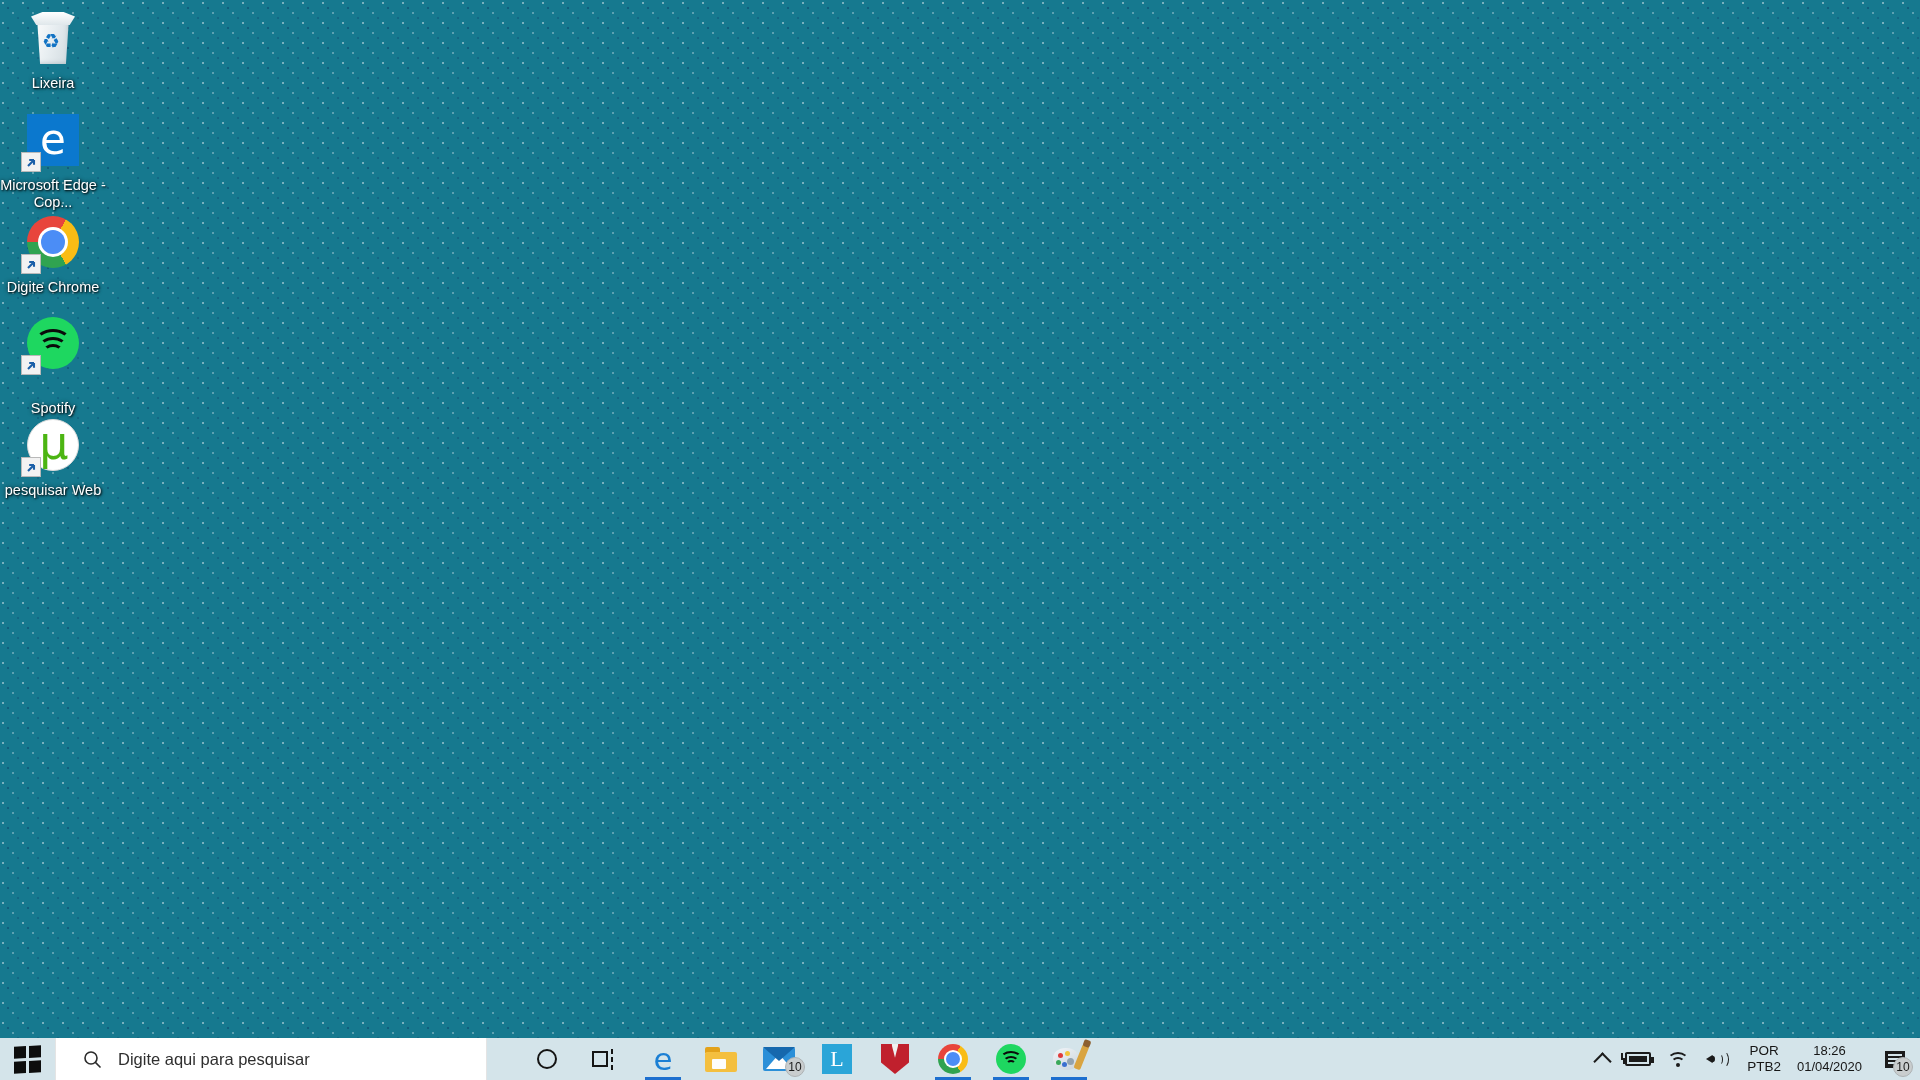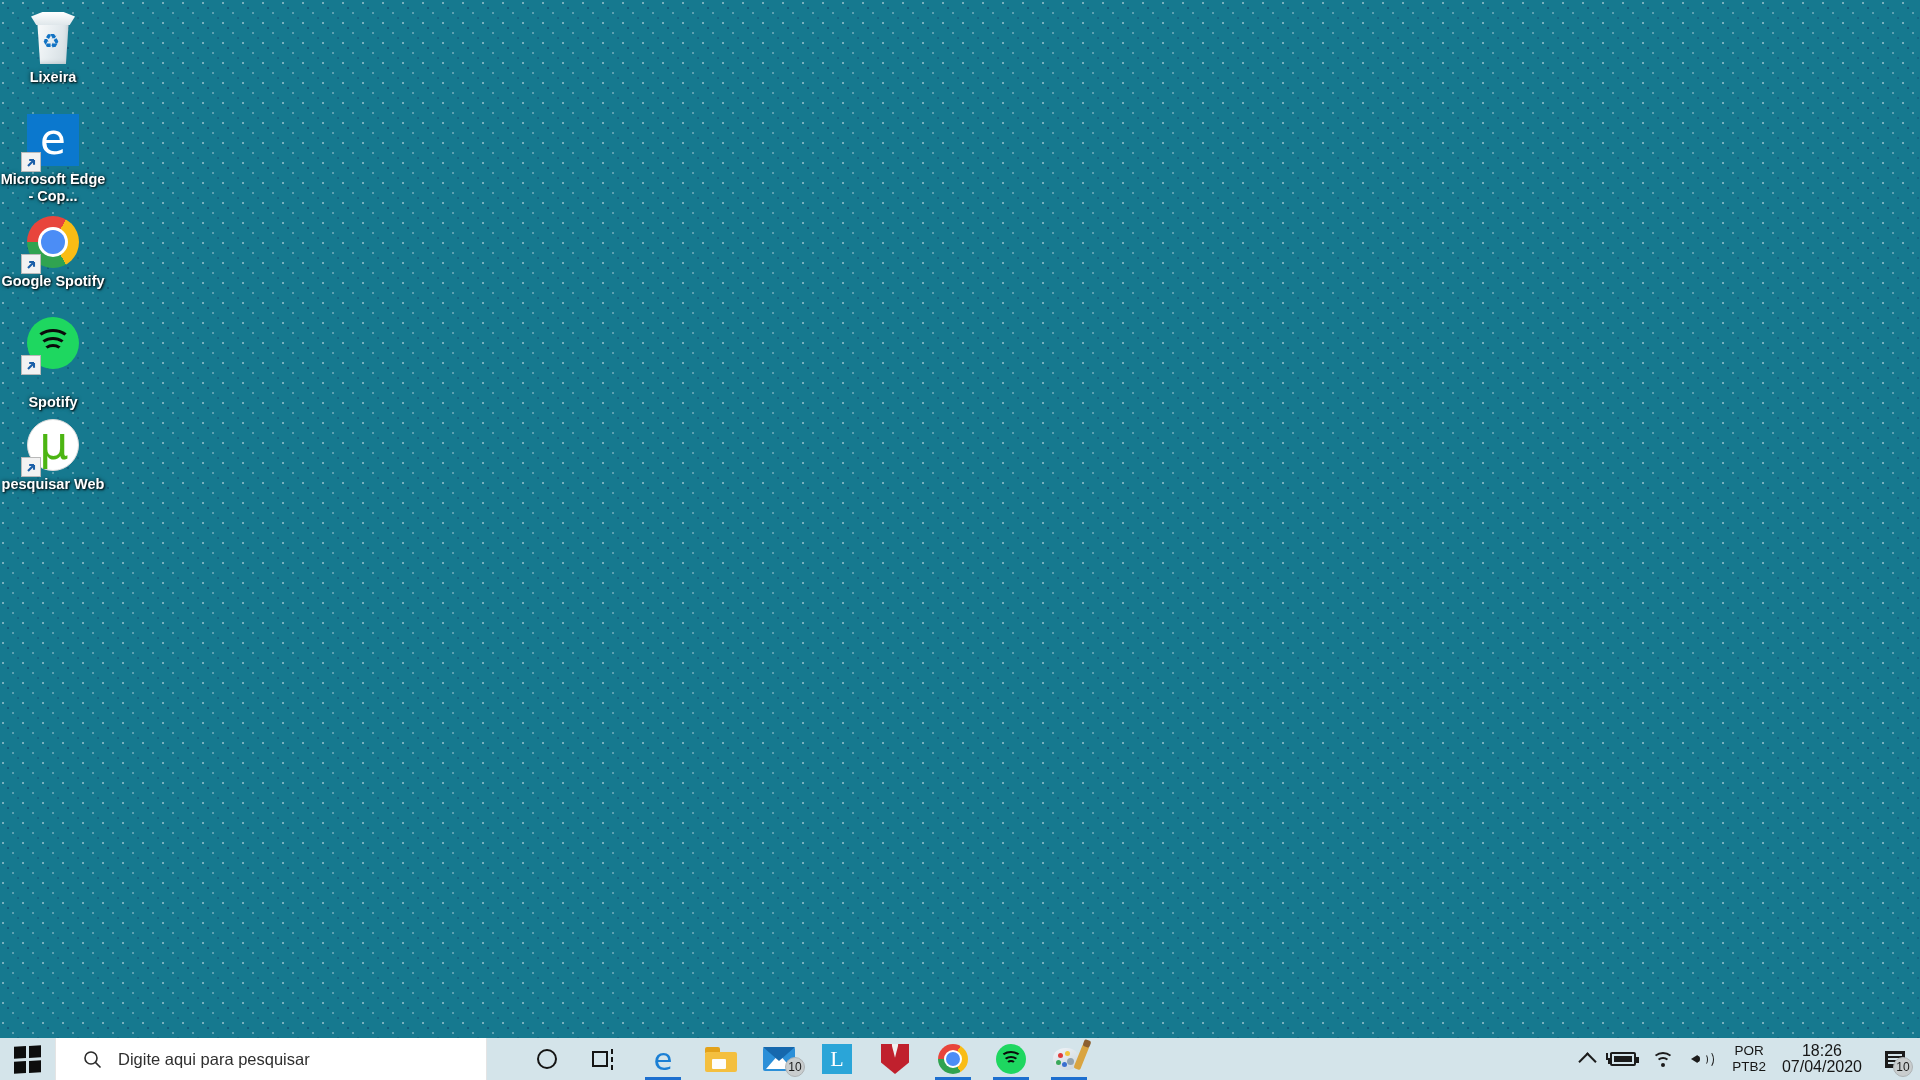--- a/index.html
+++ b/index.html
@@ -23,25 +23,24 @@
   .d-icon {
     position:absolute; width:108px; left:-1px;
     display:flex; flex-direction:column; align-items:center;
     cursor:default;
   }
   .d-icon .glyphbox {
     position:relative; width:60px; height:60px;
     display:flex; align-items:center; justify-content:center;
   }
   .d-icon .lbl {
-    margin-top:1px; width:106px; text-align:center;
+    margin-top:7px; width:106px; text-align:center;
     font-size:14.5px; line-height:16.5px; color:#ffffff;
     text-shadow:1px 1px 2px rgba(0,0,0,.92), 0 0 4px rgba(0,0,0,.75);
     word-wrap:break-word;
-    font-weight:bold;
   }
   .shortcut {
     position:absolute; left:-2px; bottom:-2px; width:20px; height:20px;
     background:#f2f2f2; border:1px solid #b9b9b9;
     display:flex; align-items:center; justify-content:center;
   }
   .shortcut svg { display:block; }
 
   
   .bin { position:relative; width:48px; height:52px; }
@@ -172,21 +171,21 @@
   .speaker { position:relative; width:24px; height:18px; }
   .speaker .cone { position:absolute; left:0; top:4px; width:0; height:0; border-top:5px solid transparent; border-bottom:5px solid transparent; border-right:8px solid #1b1b1b; }
   .speaker .bx2 { position:absolute; left:6px; top:6px; width:4px; height:6px; background:#1b1b1b; }
   .speaker i { position:absolute; border:1.8px solid #1b1b1b; border-bottom-color:transparent; border-left-color:transparent; border-top-color:transparent; border-radius:50%; }
   .sw1 { left:11px; top:4px; width:7px; height:11px; }
   .sw2 { left:13px; top:1px; width:11px; height:17px; }
 
   #lang { height:42px; display:flex; flex-direction:column; justify-content:center; align-items:center; padding:0 10px; line-height:16px; }
   #lang span { font-size:13.5px; color:#161616; }
   #clock { height:42px; display:flex; flex-direction:column; justify-content:center; align-items:center; padding:0 12px 0 6px; line-height:16px; }
-  #clock span { font-size:16px; color:#161616; }
+  #clock span { font-size:13px; color:#161616; }
   #action-center { position:relative; height:42px; width:42px; display:flex; align-items:center; justify-content:center; }
   .ac { position:relative; width:20px; height:17px; background:#1b1b1b; }
   .ac i { position:absolute; left:3px; background:#d4e4ea; height:2px; }
   .ac .a1 { top:3px; width:14px; }
   .ac .a2 { top:7px; width:14px; }
   .ac .a3 { top:11px; width:9px; }
 </style>
 </head>
 <body>
 
@@ -221,21 +220,21 @@
 
     <div class="d-icon" style="top:212px;">
       <div class="glyphbox">
         <div class="chrome"></div>
         <span class="shortcut">
           <svg width="13" height="13" viewBox="0 0 13 13">
               <path d="M3 10 L9 4 M9 4 H4.2 M9 4 V8.8" stroke="#1b5fa8" stroke-width="2.1" fill="none"></path>
             </svg>
         </span>
       </div>
-      <div class="lbl">Google Spotify</div>
+      <div class="lbl">Digite Chrome</div>
     </div>
 
     <div class="d-icon" style="top:313px;gap:20px;">
       <div class="glyphbox">
         <div class="spotify">
             <i class="sp1"></i>
             <i class="sp2"></i>
             <i class="sp3"></i>
           </div>
         <span class="shortcut">
@@ -391,21 +390,21 @@
         </span>
       </span>
 
       <span id="lang">
         <span>POR</span>
         <span>PTB2</span>
       </span>
 
       <span id="clock">
         <span>18:26</span>
-        <span>07/04/2020</span>
+        <span>01/04/2020</span>
       </span>
 
       <span id="action-center">
         <span class="ac">
           <i class="a1"></i>
             <i class="a2"></i>
             <i class="a3"></i>
         </span>
         <span class="badge">10</span>
       </span>

